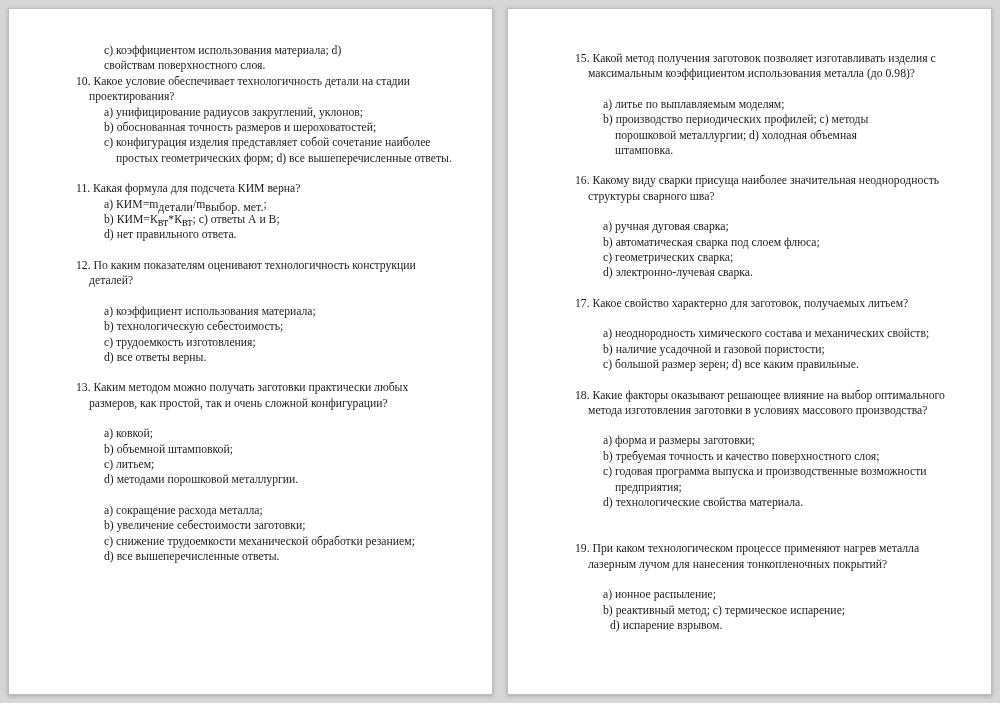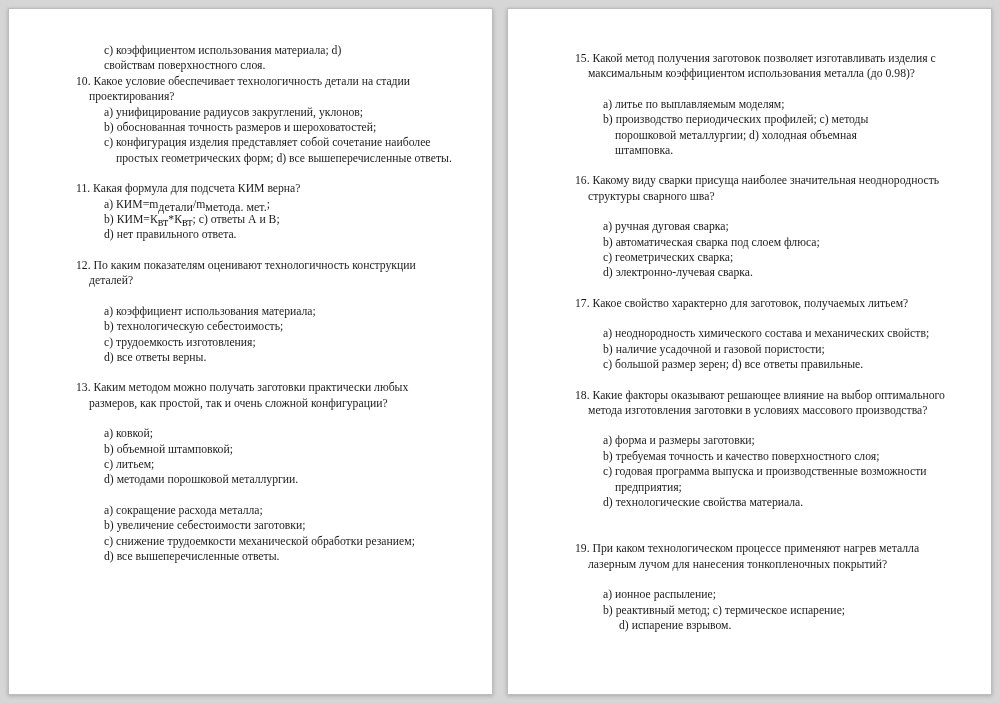--- a/index.html
+++ b/index.html
@@ -43,21 +43,21 @@
 
   .question { padding-left: 13px; text-indent: -13px; }
 
   .options { margin-left: 28px; }
   .options.spaced { margin-top: 15px; }
   .option-line {
     padding-left: 12px;
     text-indent: -12px;
     white-space: pre-wrap;
   }
-  .option-line.indent2 { margin-left: 16px; }
+  .option-line.indent2 { margin-left: 7px; }
 
   sub.seg-sub { font-size: 12px; line-height: 0; }
 </style>
 </head>
 <body style="background: rgb(214, 214, 214);">
 
 <div class="viewer">
   <div class="page page-left">
     <div class="page-content">
         <div class="cont-block gap-0">
@@ -68,21 +68,21 @@
           <div class="question"><span class="q-num">10.</span> <span class="q-text">Какое условие обеспечивает технологичность детали на стадии проектирования?</span></div>
           <div class="options">
             <div class="option-line">a) унифицирование радиусов закруглений, уклонов;</div>
             <div class="option-line">b) обоснованная точность размеров и шероховатостей;</div>
             <div class="option-line">c) конфигурация изделия представляет собой сочетание наиболее простых геометрических форм; d) все вышеперечисленные ответы.</div>
           </div>
         </div>
         <div class="question-block gap-1">
           <div class="question"><span class="q-num">11.</span> <span class="q-text">Какая формула для подсчета КИМ верна?</span></div>
           <div class="options">
-            <div class="option-line"><span class="seg">a) КИМ=m</span><sub class="seg-sub">детали</sub><span class="seg">/m</span><sub class="seg-sub">метода. мет.</sub><span class="seg">;</span></div>
+            <div class="option-line"><span class="seg">a) КИМ=m</span><sub class="seg-sub">детали</sub><span class="seg">/m</span><sub class="seg-sub">выбор. мет.</sub><span class="seg">;</span></div>
             <div class="option-line"><span class="seg">b) КИМ=К</span><sub class="seg-sub">вт</sub><span class="seg">*К</span><sub class="seg-sub">вт</sub><span class="seg">; c) ответы А и В;</span></div>
             <div class="option-line">d) нет правильного ответа.</div>
           </div>
         </div>
         <div class="question-block gap-1">
           <div class="question"><span class="q-num">12.</span> <span class="q-text">По каким показателям оценивают технологичность конструкции деталей?</span></div>
           <div class="options spaced">
             <div class="option-line">a) коэффициент использования материала;</div>
             <div class="option-line">b) технологическую себестоимость;</div>
             <div class="option-line">c) трудоемкость изготовления;</div>
@@ -126,21 +126,21 @@
             <div class="option-line">b) автоматическая сварка под слоем флюса;</div>
             <div class="option-line">c) геометрических сварка;</div>
             <div class="option-line">d) электронно-лучевая сварка.</div>
           </div>
         </div>
         <div class="question-block gap-1">
           <div class="question"><span class="q-num">17.</span> <span class="q-text">Какое свойство характерно для заготовок, получаемых литьем?</span></div>
           <div class="options spaced">
             <div class="option-line">a) неоднородность химического состава и механических свойств;</div>
             <div class="option-line">b) наличие усадочной и газовой пористости;</div>
-            <div class="option-line">c) большой размер зерен; d) все ответы правильные.</div>
+            <div class="option-line">c) большой размер зерен; d) все каким правильные.</div>
           </div>
         </div>
         <div class="question-block gap-1">
           <div class="question"><span class="q-num">18.</span> <span class="q-text">Какие факторы оказывают решающее влияние на выбор оптимального метода изготовления заготовки в условиях массового производства?</span></div>
           <div class="options spaced">
             <div class="option-line">a) форма и размеры заготовки;</div>
             <div class="option-line">b) требуемая точность и качество поверхностного слоя;</div>
             <div class="option-line">c) годовая программа выпуска и производственные возможности предприятия;</div>
             <div class="option-line">d) технологические свойства материала.</div>
           </div>

